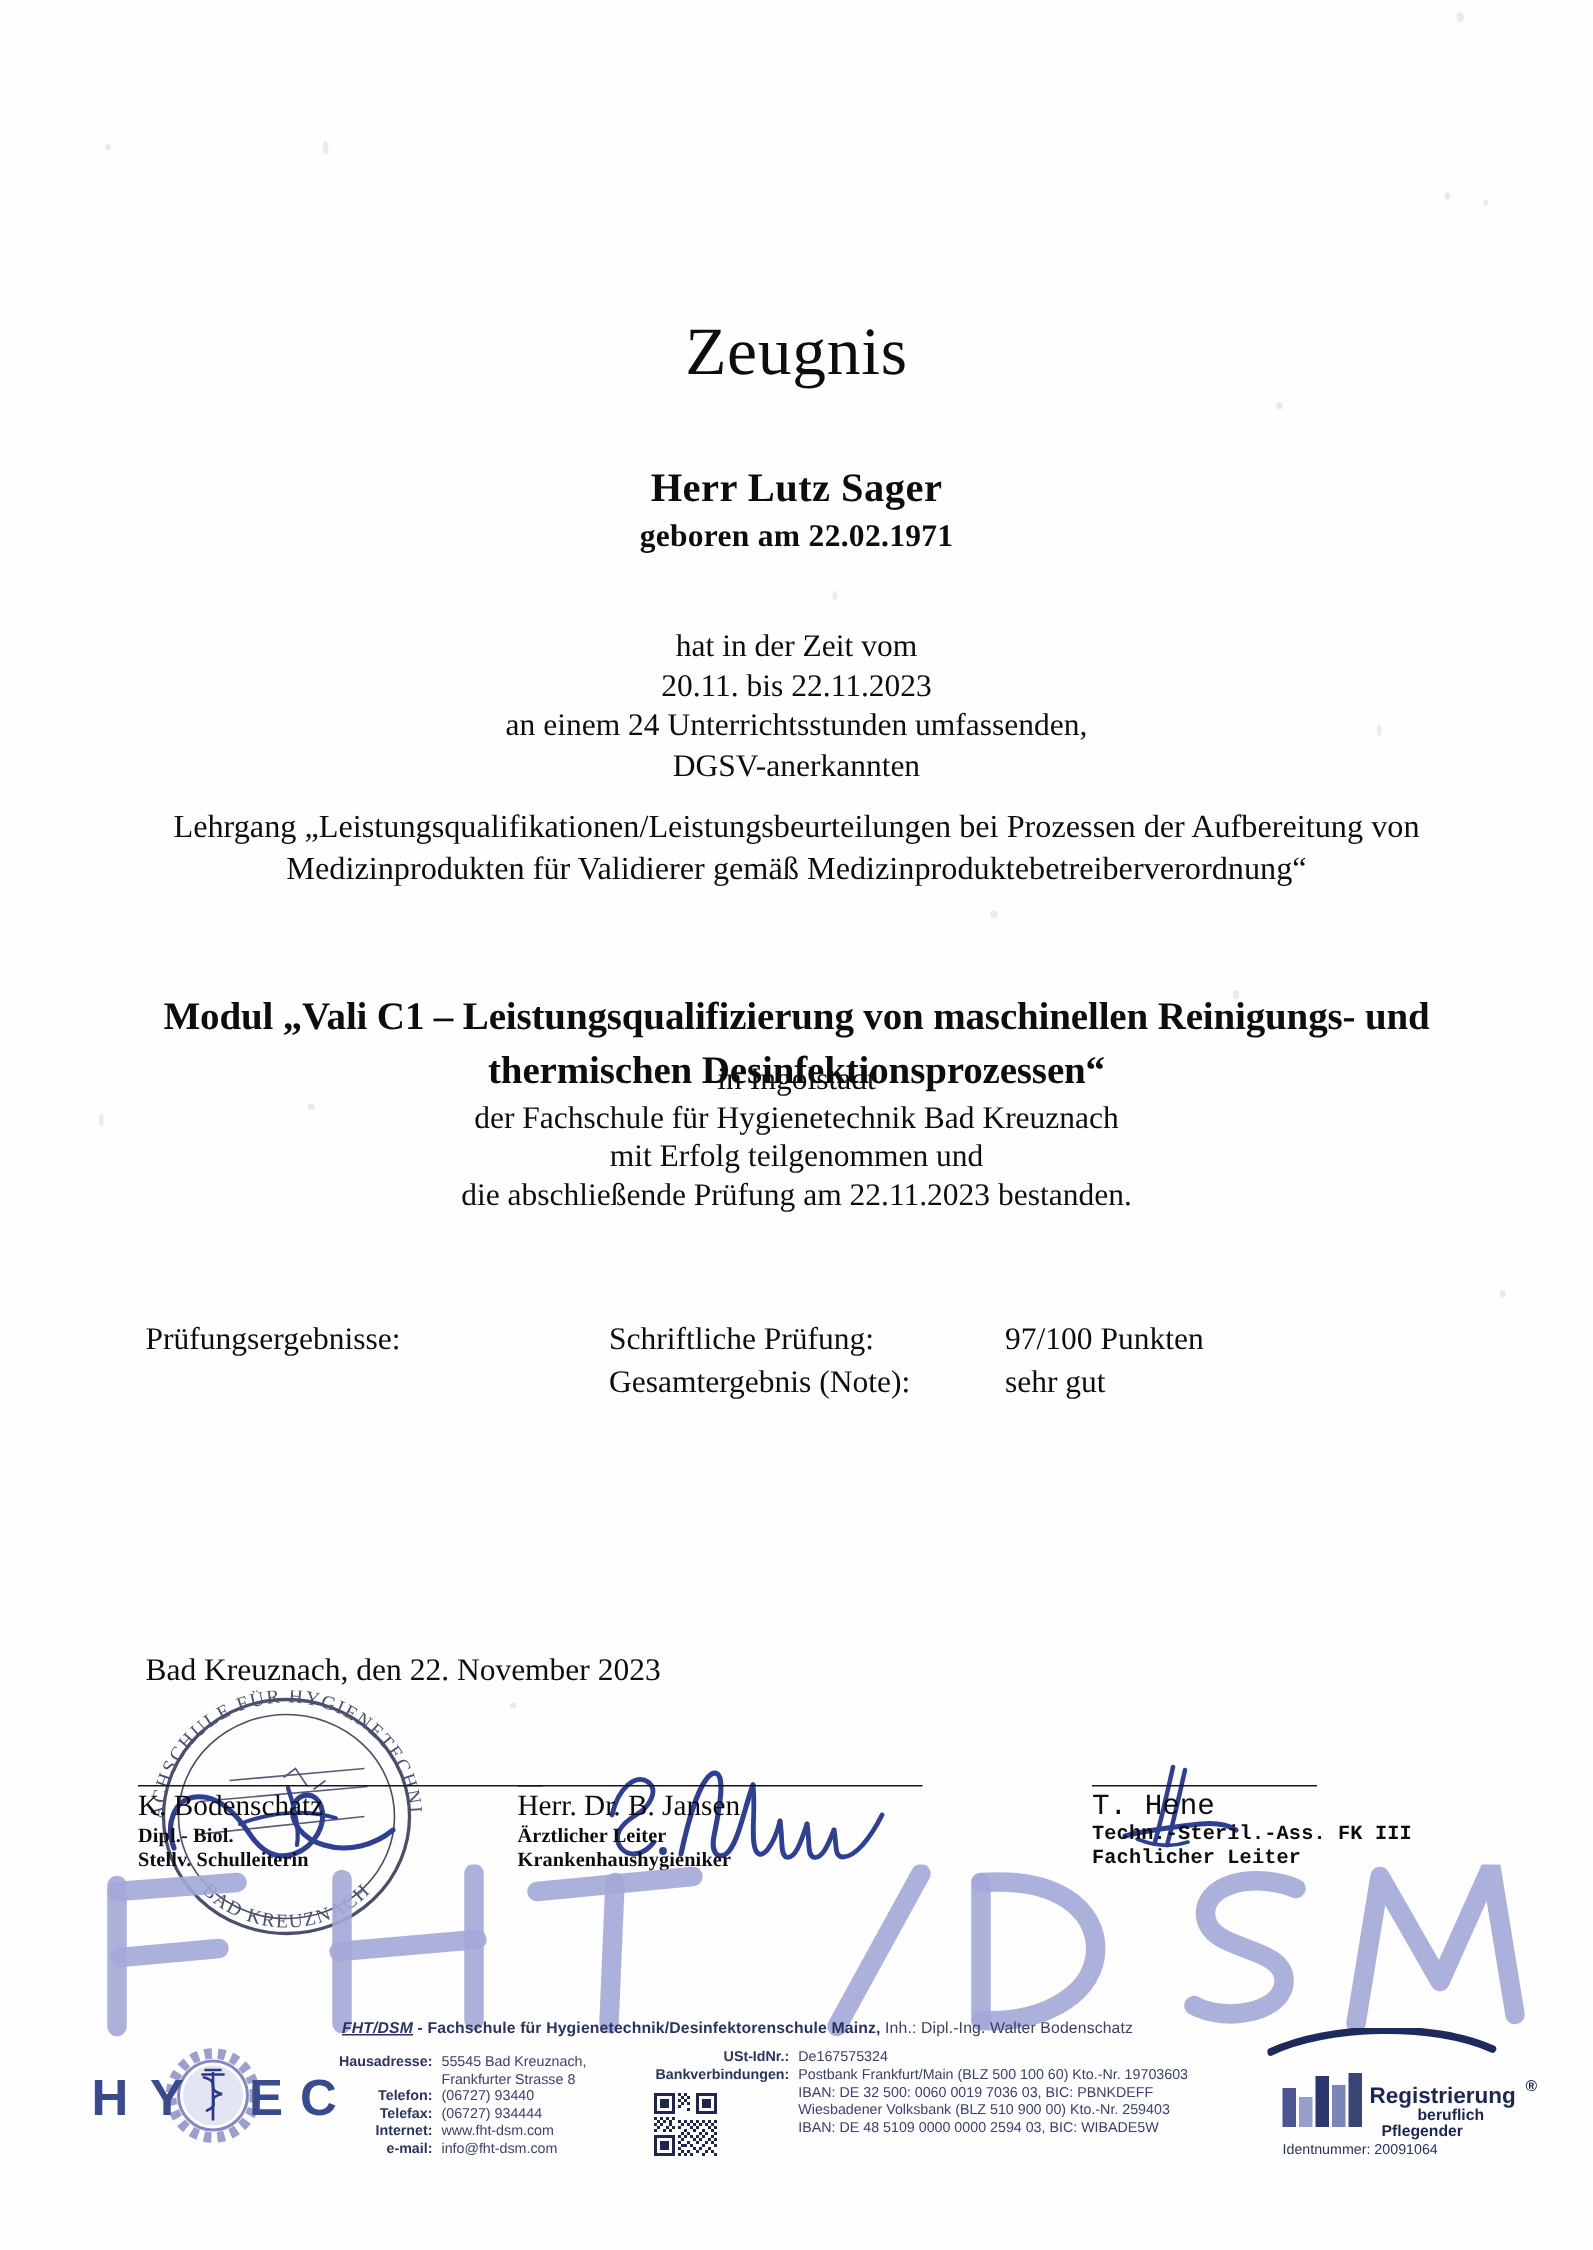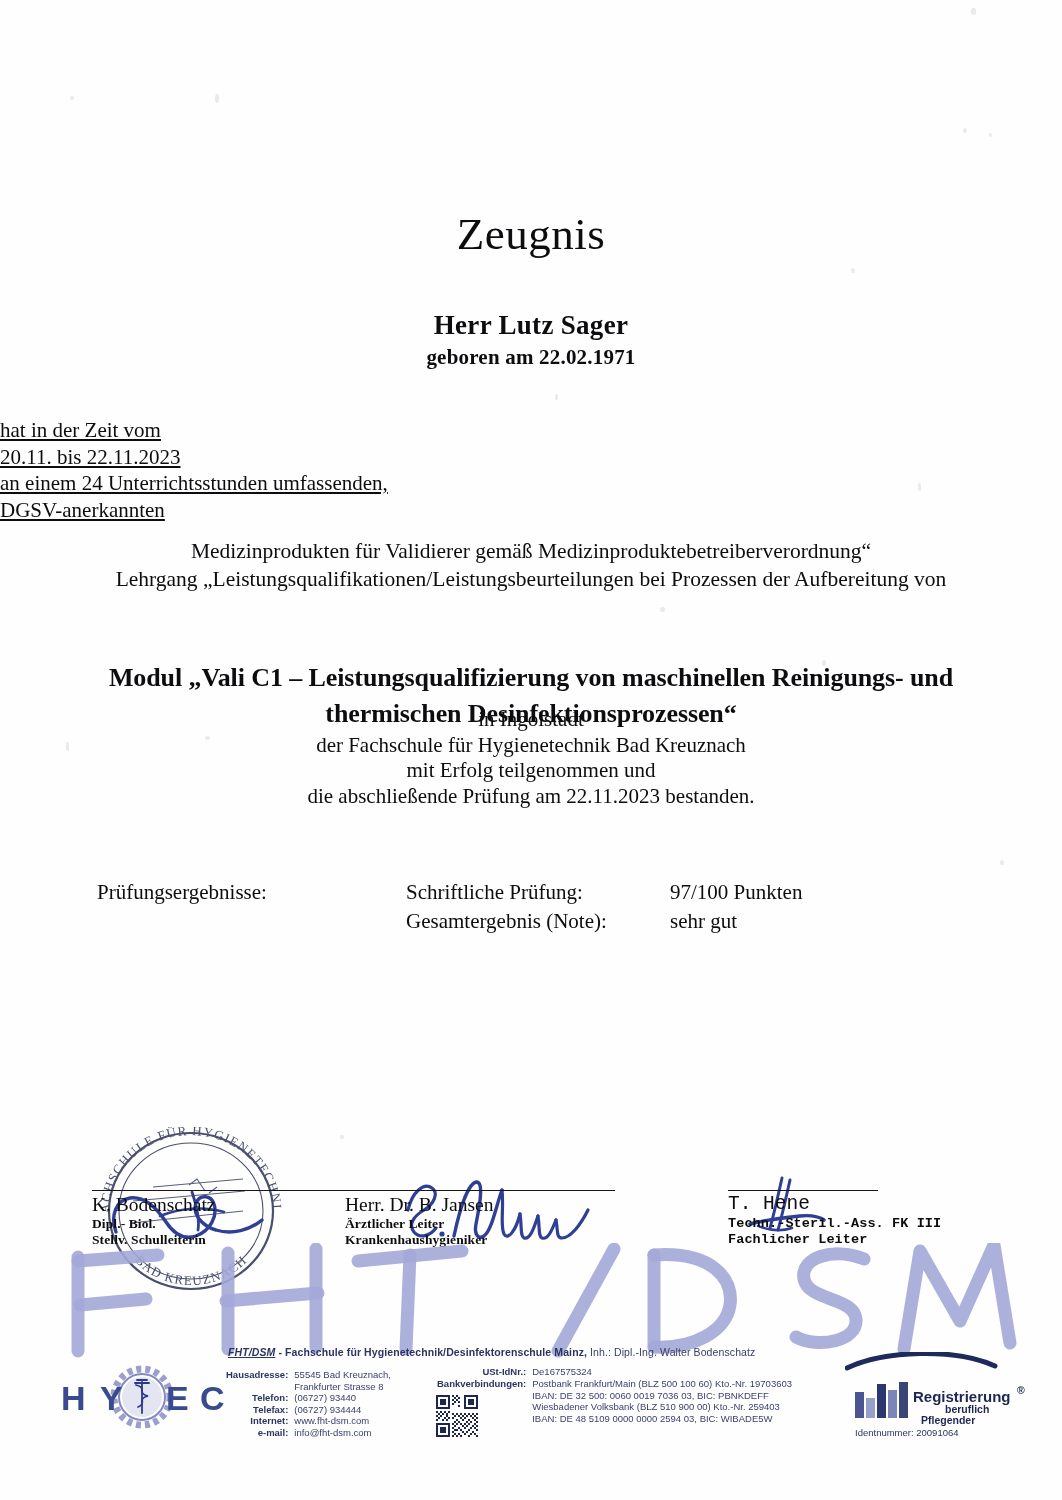--- a/index.html
+++ b/index.html
@@ -61,24 +61,23 @@
     line-height: 1.35;
     margin-top: 2px;
   }
 
   
   .period {
     position: absolute;
     top: 417px;
     left: 0;
     width: 1062px;
-    text-align: left;
+    text-align: center;
     font-size: 21px;
     line-height: 26.5px;
-    text-decoration: underline;
   }
 
   
   .course {
     position: absolute;
     top: 537px;
     left: 90px;
     width: 882px;
     text-align: center;
     font-size: 21.5px;
@@ -344,22 +343,22 @@
   </div>
 
   <div class="period">
     <div>hat in der Zeit vom</div>
     <div>20.11. bis 22.11.2023</div>
     <div>an einem 24 Unterrichtsstunden umfassenden,</div>
     <div>DGSV-anerkannten</div>
   </div>
 
   <div class="course">
+    <div>Lehrgang „Leistungsqualifikationen/Leistungsbeurteilungen bei Prozessen der Aufbereitung von</div>
     <div>Medizinprodukten für Validierer gemäß Medizinproduktebetreiberverordnung“</div>
-    <div>Lehrgang „Leistungsqualifikationen/Leistungsbeurteilungen bei Prozessen der Aufbereitung von</div>
   </div>
 
   <div class="module">
     <div>Modul „Vali C1 – Leistungsqualifizierung von maschinellen Reinigungs- und</div>
     <div>thermischen Desinfektionsprozessen“</div>
   </div>
 
   <div class="school">
     <div>in Ingolstadt</div>
     <div>der Fachschule für Hygienetechnik Bad Kreuznach</div>
@@ -372,20 +371,21 @@
     <div class="col-mid">
       <div>Schriftliche Prüfung:</div>
       <div>Gesamtergebnis (Note):</div>
     </div>
     <div class="col-val">
       <div>97/100 Punkten</div>
       <div>sehr gut</div>
     </div>
   </div>
 
+  <div class="placedate">Bad Kreuznach, den 22. November 2023</div>
 
   <div class="stamp">
     <svg width="196" height="165" viewBox="0 0 196 165">
       <defs>
         <path id="arcTop" d="M 16,86 A 82,78 0 0 1 180,86"></path>
         <path id="arcBot" d="M 22,86 A 76,72 0 0 0 174,86"></path>
       </defs>
       <ellipse class="ring" cx="98" cy="84" rx="82" ry="78"></ellipse>
       <ellipse class="ring2" cx="98" cy="84" rx="72" ry="68"></ellipse>
       <text>

